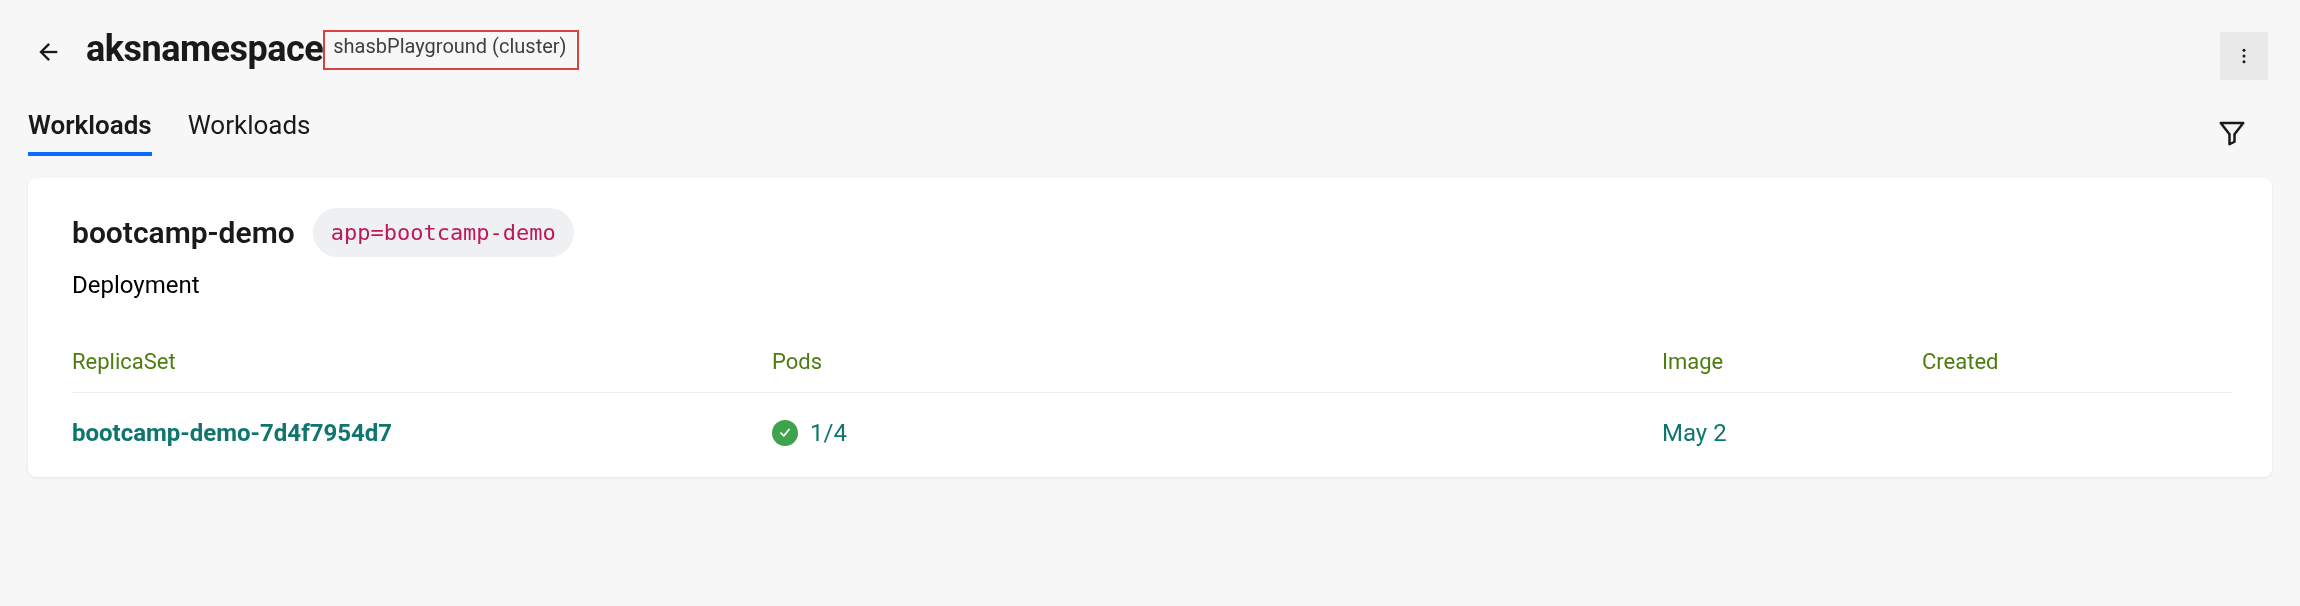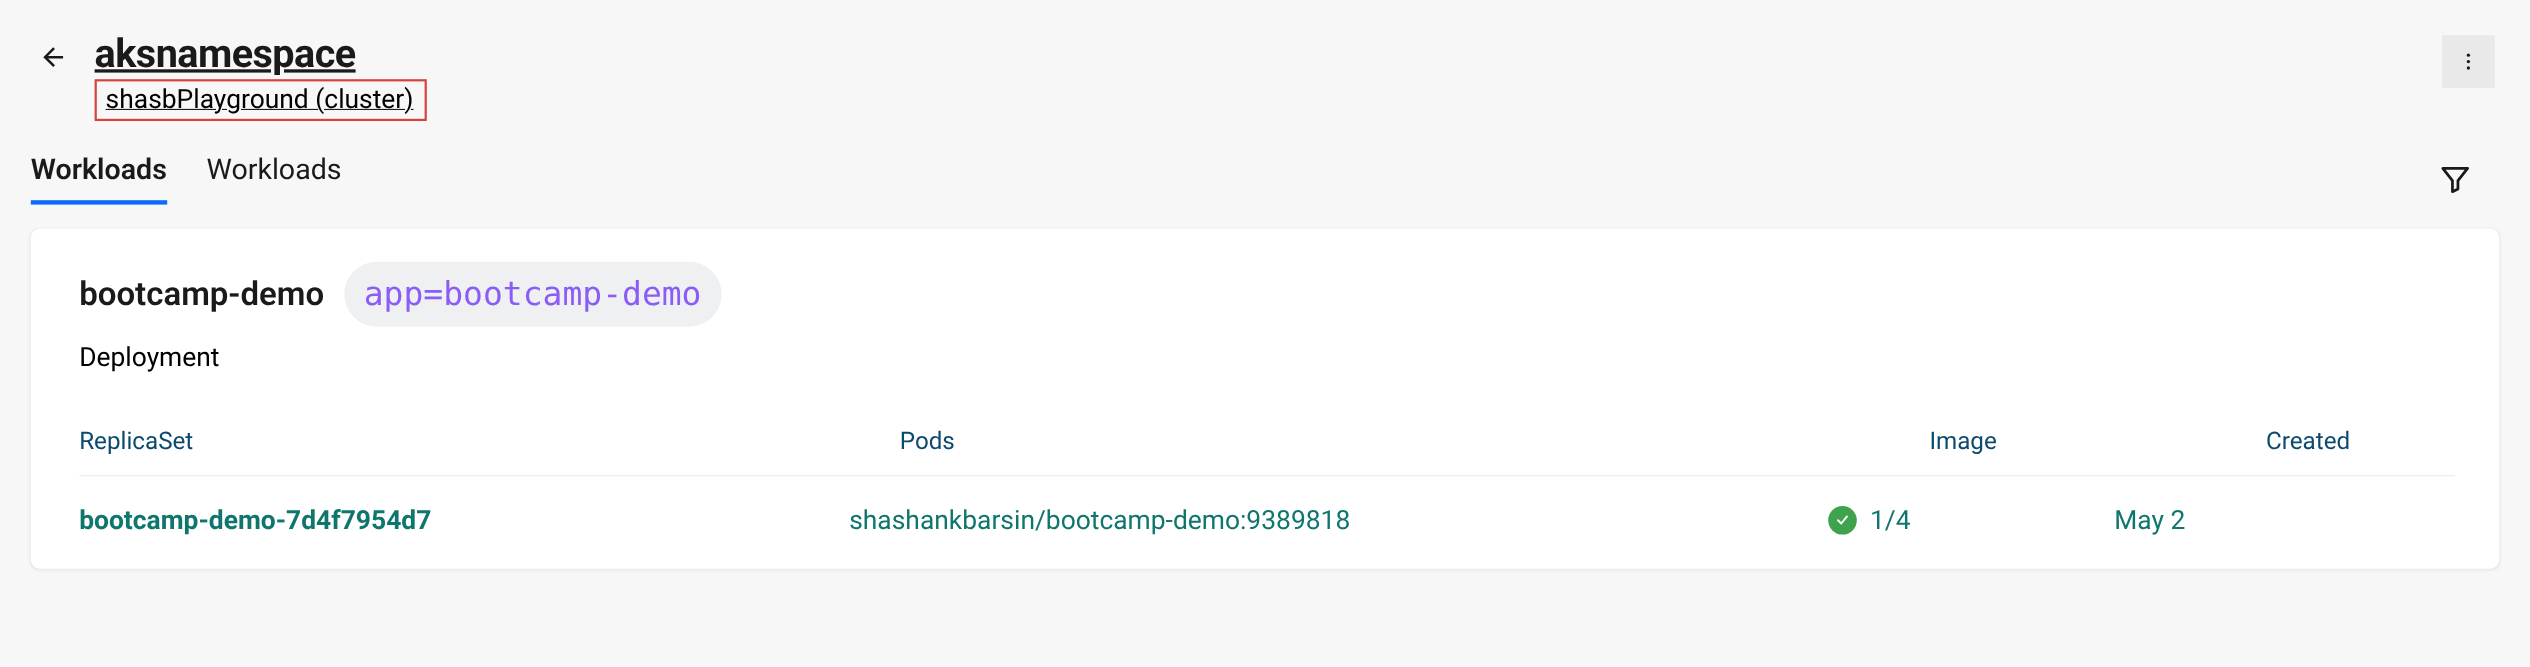--- a/index.html
+++ b/index.html
@@ -23,36 +23,36 @@
     .back-btn {
       display: inline-flex;
       align-items: center;
       justify-content: center;
       width: 40px;
       height: 40px;
       margin-right: 18px;
       cursor: pointer;
       margin-top: 4px;
     }
-    .title-block { display: flex; flex-direction: column; text-decoration: underline; }
+    .title-block { display: flex; flex-direction: row; }
     .title {
       font-size: 36px;
       font-weight: 700;
       letter-spacing: -0.5px;
     }
     .breadcrumb-link-box {
       border: 2px solid #d8423d;
       padding: 2px 10px 4px 8px;
       margin-top: 2px;
       display: inline-block;
       width: fit-content;
     }
     .breadcrumb-link {
-      font-size: 24px;
-      color: #000000;
+      font-size: 20px;
+      color: #404040;
       cursor: pointer;
     }
     .kebab-btn {
       width: 48px;
       height: 48px;
       display: inline-flex;
       align-items: center;
       justify-content: center;
       background: #e9e9e9;
       cursor: pointer;
@@ -84,45 +84,44 @@
       margin: 22px 28px 0 28px;
       background: #fff;
       border-radius: 8px;
       box-shadow: 0 1px 3px rgba(0,0,0,.08);
       padding: 30px 40px 30px 44px;
     }
     .card-head { display: flex; align-items: center; gap: 18px; }
     .card-title { font-size: 30px; font-weight: 600; text-align: right; }
     .tag-pill {
       background: #eef0f2;
-      color: #8b5cf6;
+      color: #be185d;
       font-family: ui-monospace, SFMono-Regular, Menlo, Consolas, monospace;
-      font-size: 30px;
+      font-size: 22px;
       padding: 12px 18px;
       border-radius: 999px;
     }
     .card-subtitle {
       margin-top: 14px;
       font-size: 24px;
       color: #000000;
     }
 
     
     .tbl { margin-top: 50px; width: 100%; }
     .tbl-row {
       display: grid;
       grid-template-columns: 700px 890px 260px 1fr;
       align-items: center;
     }
     .tbl-header {
       font-size: 22px;
-      color: #0c4a6e;
+      color: #4d7c0f;
       padding-bottom: 18px;
       border-bottom: 1px solid #ececec;
-      gap: 46px;
     }
     .tbl-data-row {
       font-size: 24px;
       color: #0f766e;
       padding-top: 26px;
     }
     .rs-name { font-weight: 700; }
     .pods-cell { display: flex; align-items: center; gap: 12px; }
     .status-dot {
       width: 26px; height: 26px; border-radius: 50%;
@@ -179,21 +178,20 @@
 
   <div class="tbl">
     <div class="tbl-row tbl-header">
       <div>ReplicaSet</div>
       <div>Pods</div>
       <div>Image</div>
       <div>Created</div>
     </div>
     <div class="tbl-row tbl-data-row">
       <div class="rs-name">bootcamp-demo-7d4f7954d7</div>
-      <div>shashankbarsin/bootcamp-demo:9389818</div>
       <div class="pods-cell">
         <span class="status-dot">
           <svg viewBox="0 0 24 24" fill="none" stroke="#fff" stroke-width="3" stroke-linecap="round" stroke-linejoin="round">
               <path d="M5 12l5 5 9-11"></path>
             </svg>
         </span>
         <span>1/4</span>
       </div>
       <div>May 2</div>
     </div>

